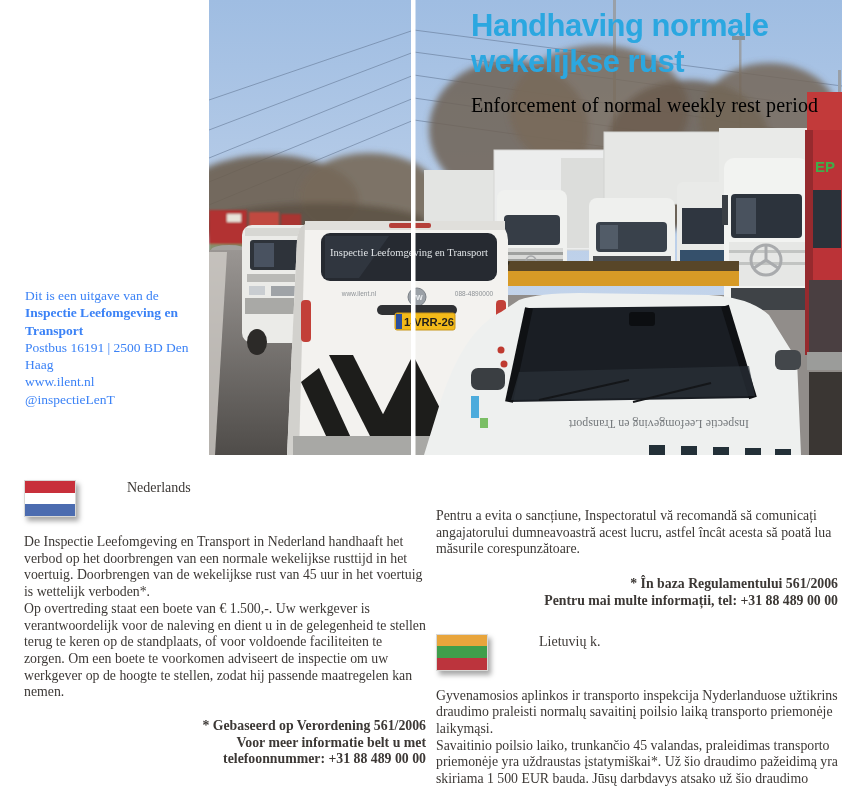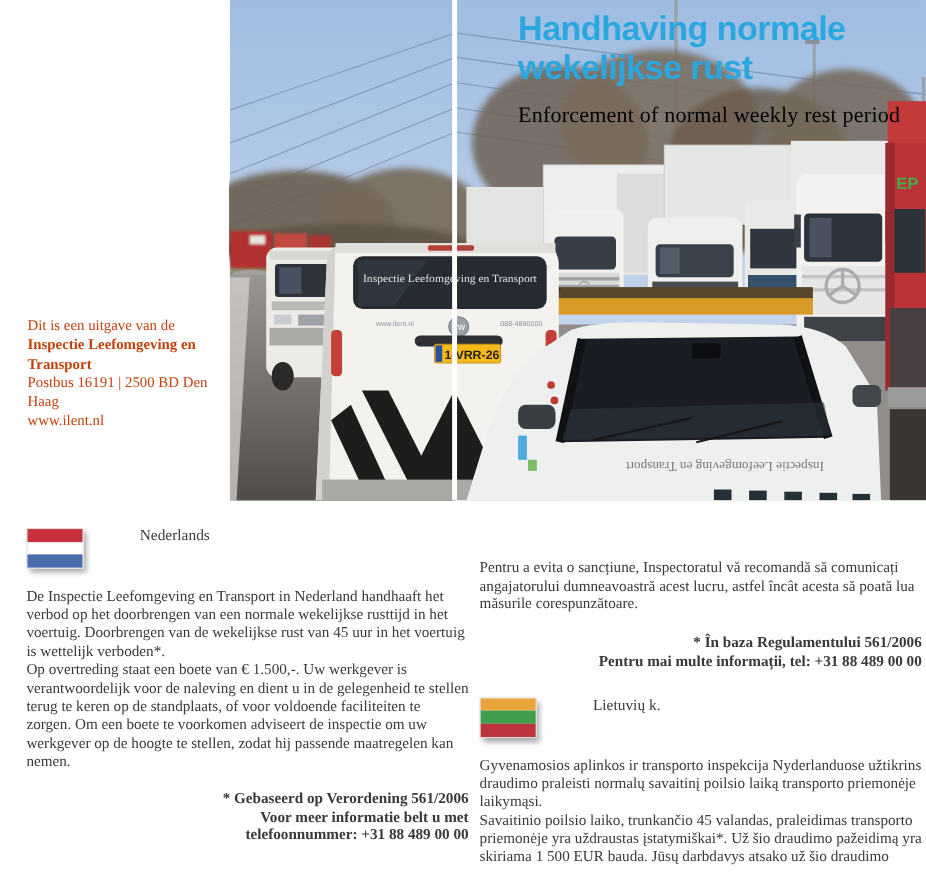--- a/index.html
+++ b/index.html
@@ -19,21 +19,21 @@
     font-weight:700;font-size:31px;line-height:36px;letter-spacing:-0.5px;
     color:#2ba7e0;
   }
   .subtitle{
     margin-top:14px;
     font-family:"Liberation Serif", serif;
     font-size:20px;line-height:22px;color:#000000;letter-spacing:0.2px;
   }
   
   .publisher{position:absolute;left:25px;top:287px;width:184px;
-    font-size:13.5px;line-height:17.3px;color:#c2410c;}
+    font-size:13.5px;line-height:17.3px;color:#3b82f6;}
   .publisher .b{font-weight:700;}
   
   .col{position:absolute;font-size:13.8px;line-height:16.7px;color:#3c3835;}
   .col-left{left:24px;top:480px;width:402px;}
   .col-right{left:436px;top:508px;width:402px;}
   .flag-row{display:flex;height:38px;}
   .flag{width:52px;height:37px;border:1px solid #d8d8d6;box-sizing:border-box;
     box-shadow:3px 4px 5px rgba(0,0,0,0.35);display:flex;flex-direction:column;}
   .flag .s{flex:1;}
   .flag-label{margin-left:51px;font-size:14px;}
@@ -252,20 +252,21 @@
   <div class="title-line">wekelijkse rust</div>
   <div class="subtitle">Enforcement of normal weekly rest period</div>
 </div>
 
 <div class="publisher">
   <div>Dit is een uitgave van de</div>
   <div class="b">Inspectie Leefomgeving en</div>
   <div class="b">Transport</div>
   <div>Postbus 16191 | 2500 BD Den Haag</div>
   <div>www.ilent.nl</div>
+  <div>@inspectieLenT</div>
 </div>
 
 <div class="col col-left">
   <div class="flag-row">
     <div class="flag">
       <div class="s" style="background:#c8303b"></div>
       <div class="s" style="background:#ffffff"></div>
       <div class="s" style="background:#4c6cb0"></div>
     </div>
     <div class="flag-label">Nederlands</div>

